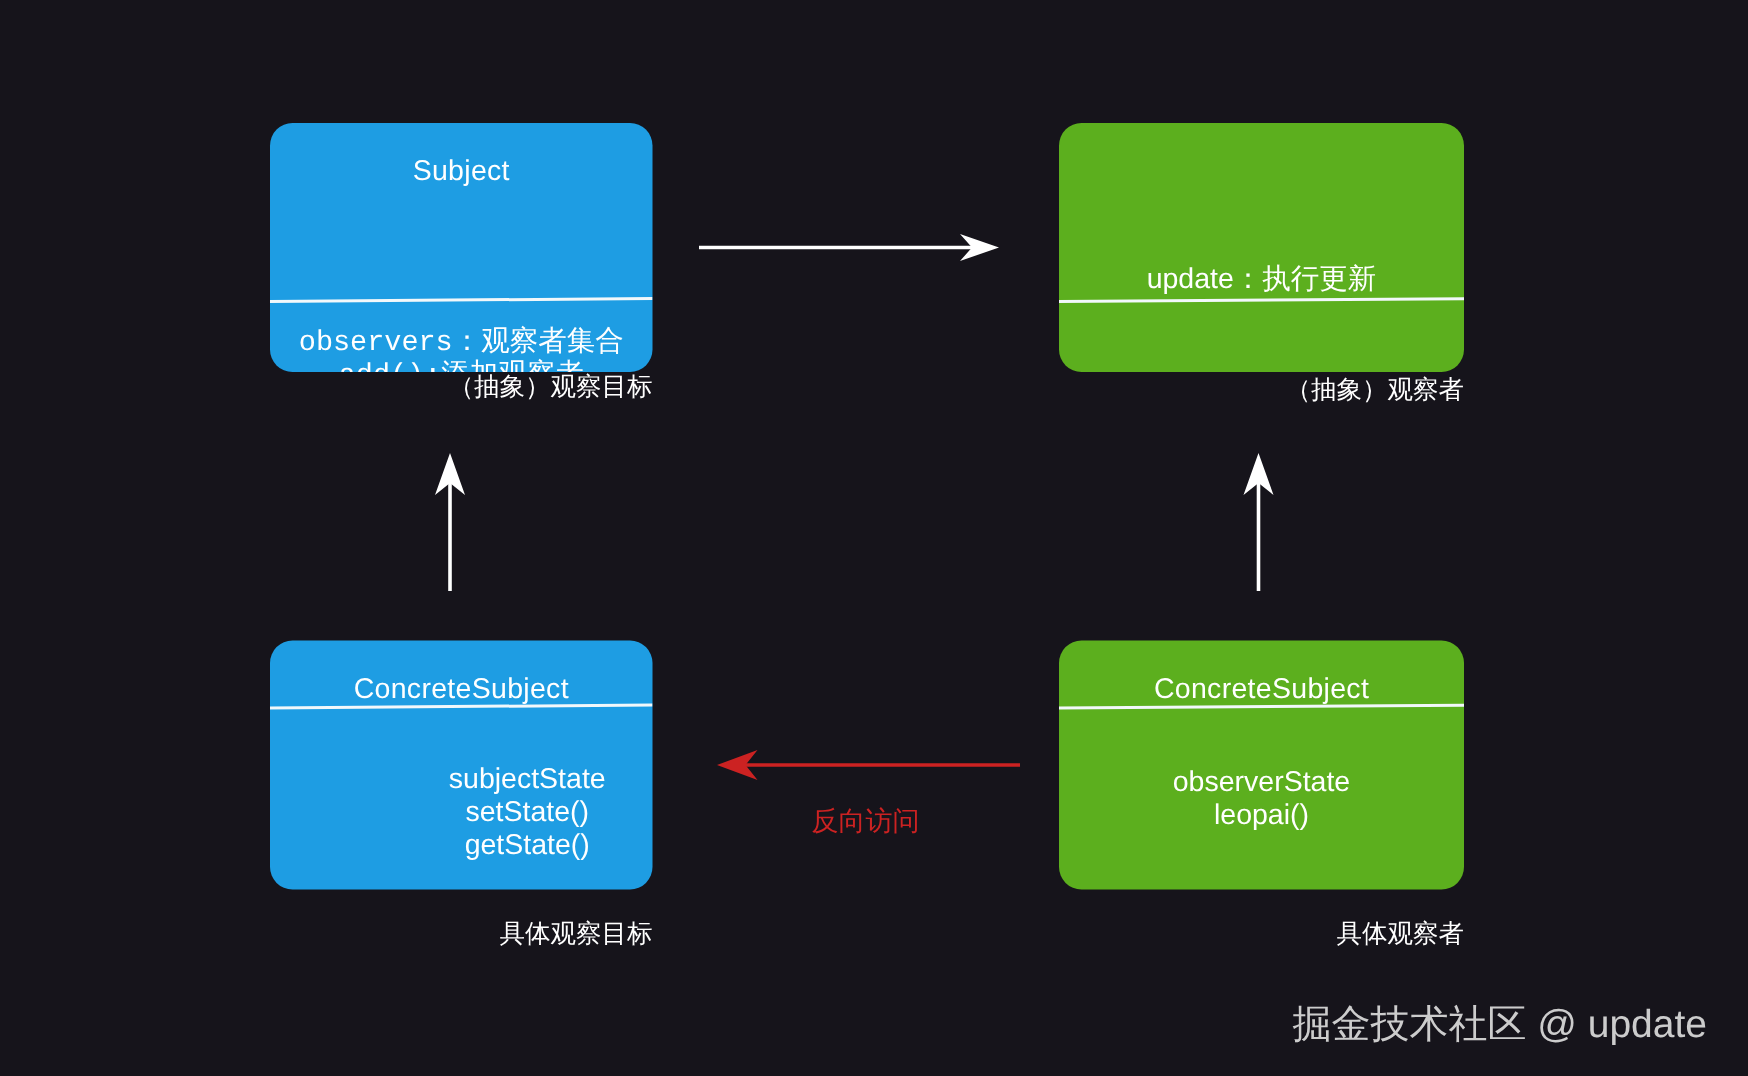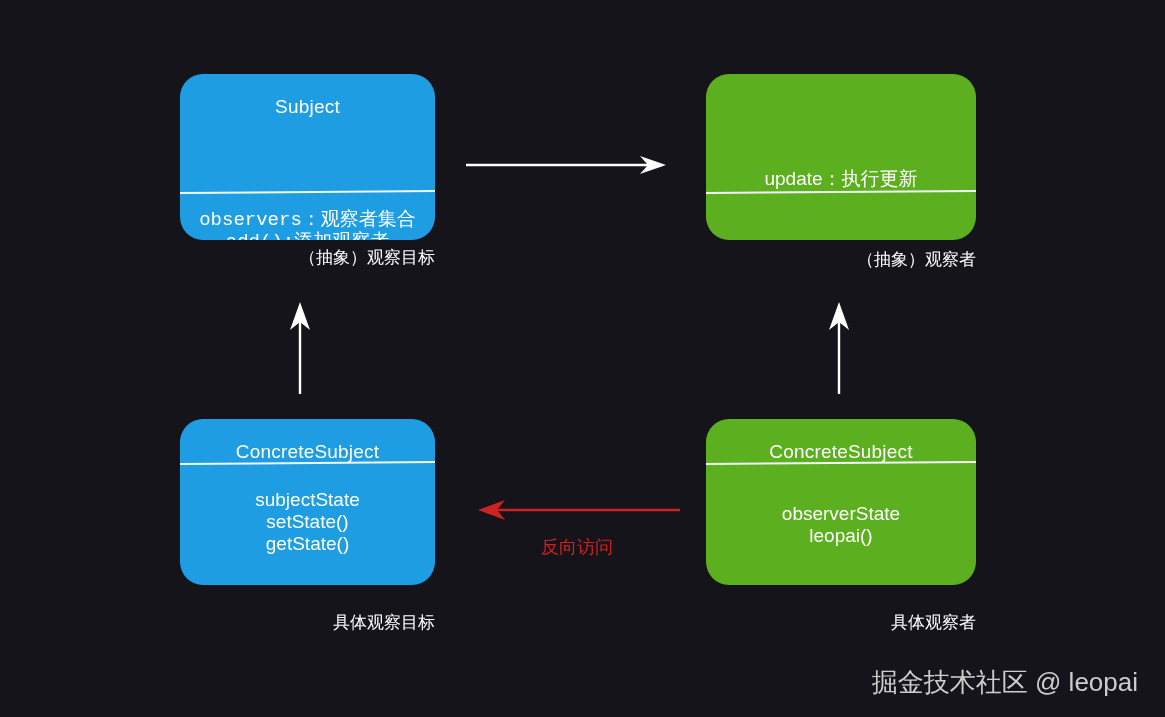--- a/index.html
+++ b/index.html
@@ -16,23 +16,24 @@
   }
   #canvas {
     position: relative;
     width: 1165px;
     height: 717px;
   }
 
   
   .uml-box {
     position: absolute;
-    border-radius: 23px;
+    border-radius: 15px;
     box-sizing: border-box;
     overflow: hidden;
+    margin-top: 8px;
   }
   .uml-box.blue  { background: #1e9de3; }
   .uml-box.green { background: #5caf1e; }
 
   .uml-title {
     width: 100%;
     text-align: center;
     color: #ffffff;
     font-size: 19px;
     line-height: 1;
@@ -115,21 +116,21 @@
     <div class="uml-divider" style="top:118px; transform:rotate(-0.4deg);"></div>
     <div class="uml-body" style="top:94px;">
       <span class="row">update：执行更新</span>
     </div>
   </div>
   <div class="caption" style="left:706px; top:251px; width:270px;">（抽象）观察者</div>
 
   <div class="uml-box blue" style="left:180px; top:419px; width:255px; height:166px;">
     <div class="uml-title" style="margin-top:23px;">ConcreteSubject</div>
     <div class="uml-divider" style="top:44px; transform:rotate(-0.45deg);"></div>
-    <div class="uml-body" style="top:70px;">
+    <div class="uml-body" style="top:82px;padding-left:44px;">
       <span class="row">subjectState</span>
       <span class="row">setState()</span>
       <span class="row">getState()</span>
     </div>
   </div>
   <div class="caption" style="left:180px; top:614px; width:255px;">具体观察目标</div>
 
   <div class="uml-box green" style="left:706px; top:419px; width:270px; height:166px;">
     <div class="uml-title" style="margin-top:23px;">ConcreteSubject</div>
     <div class="uml-divider" style="top:44px; transform:rotate(-0.4deg);"></div>
@@ -158,15 +159,15 @@
     </g>
 
     <g>
       <line x1="680" y1="510" x2="495" y2="510" stroke="#cc2222" stroke-width="2.4"></line>
       <path d="M 478 510 L 505 500 L 497 510 L 505 520 Z" fill="#cc2222"></path>
     </g>
   </svg>
 
   <div class="red-label" style="left:541px; top:538px;">反向访问</div>
 
-  <div class="watermark" style="right:27px; bottom:22px;">掘金技术社区 @ leopai</div>
+  <div class="watermark" style="right:27px; bottom:22px;">掘金技术社区 @ update</div>
 
 </div>
 
 </body></html>

